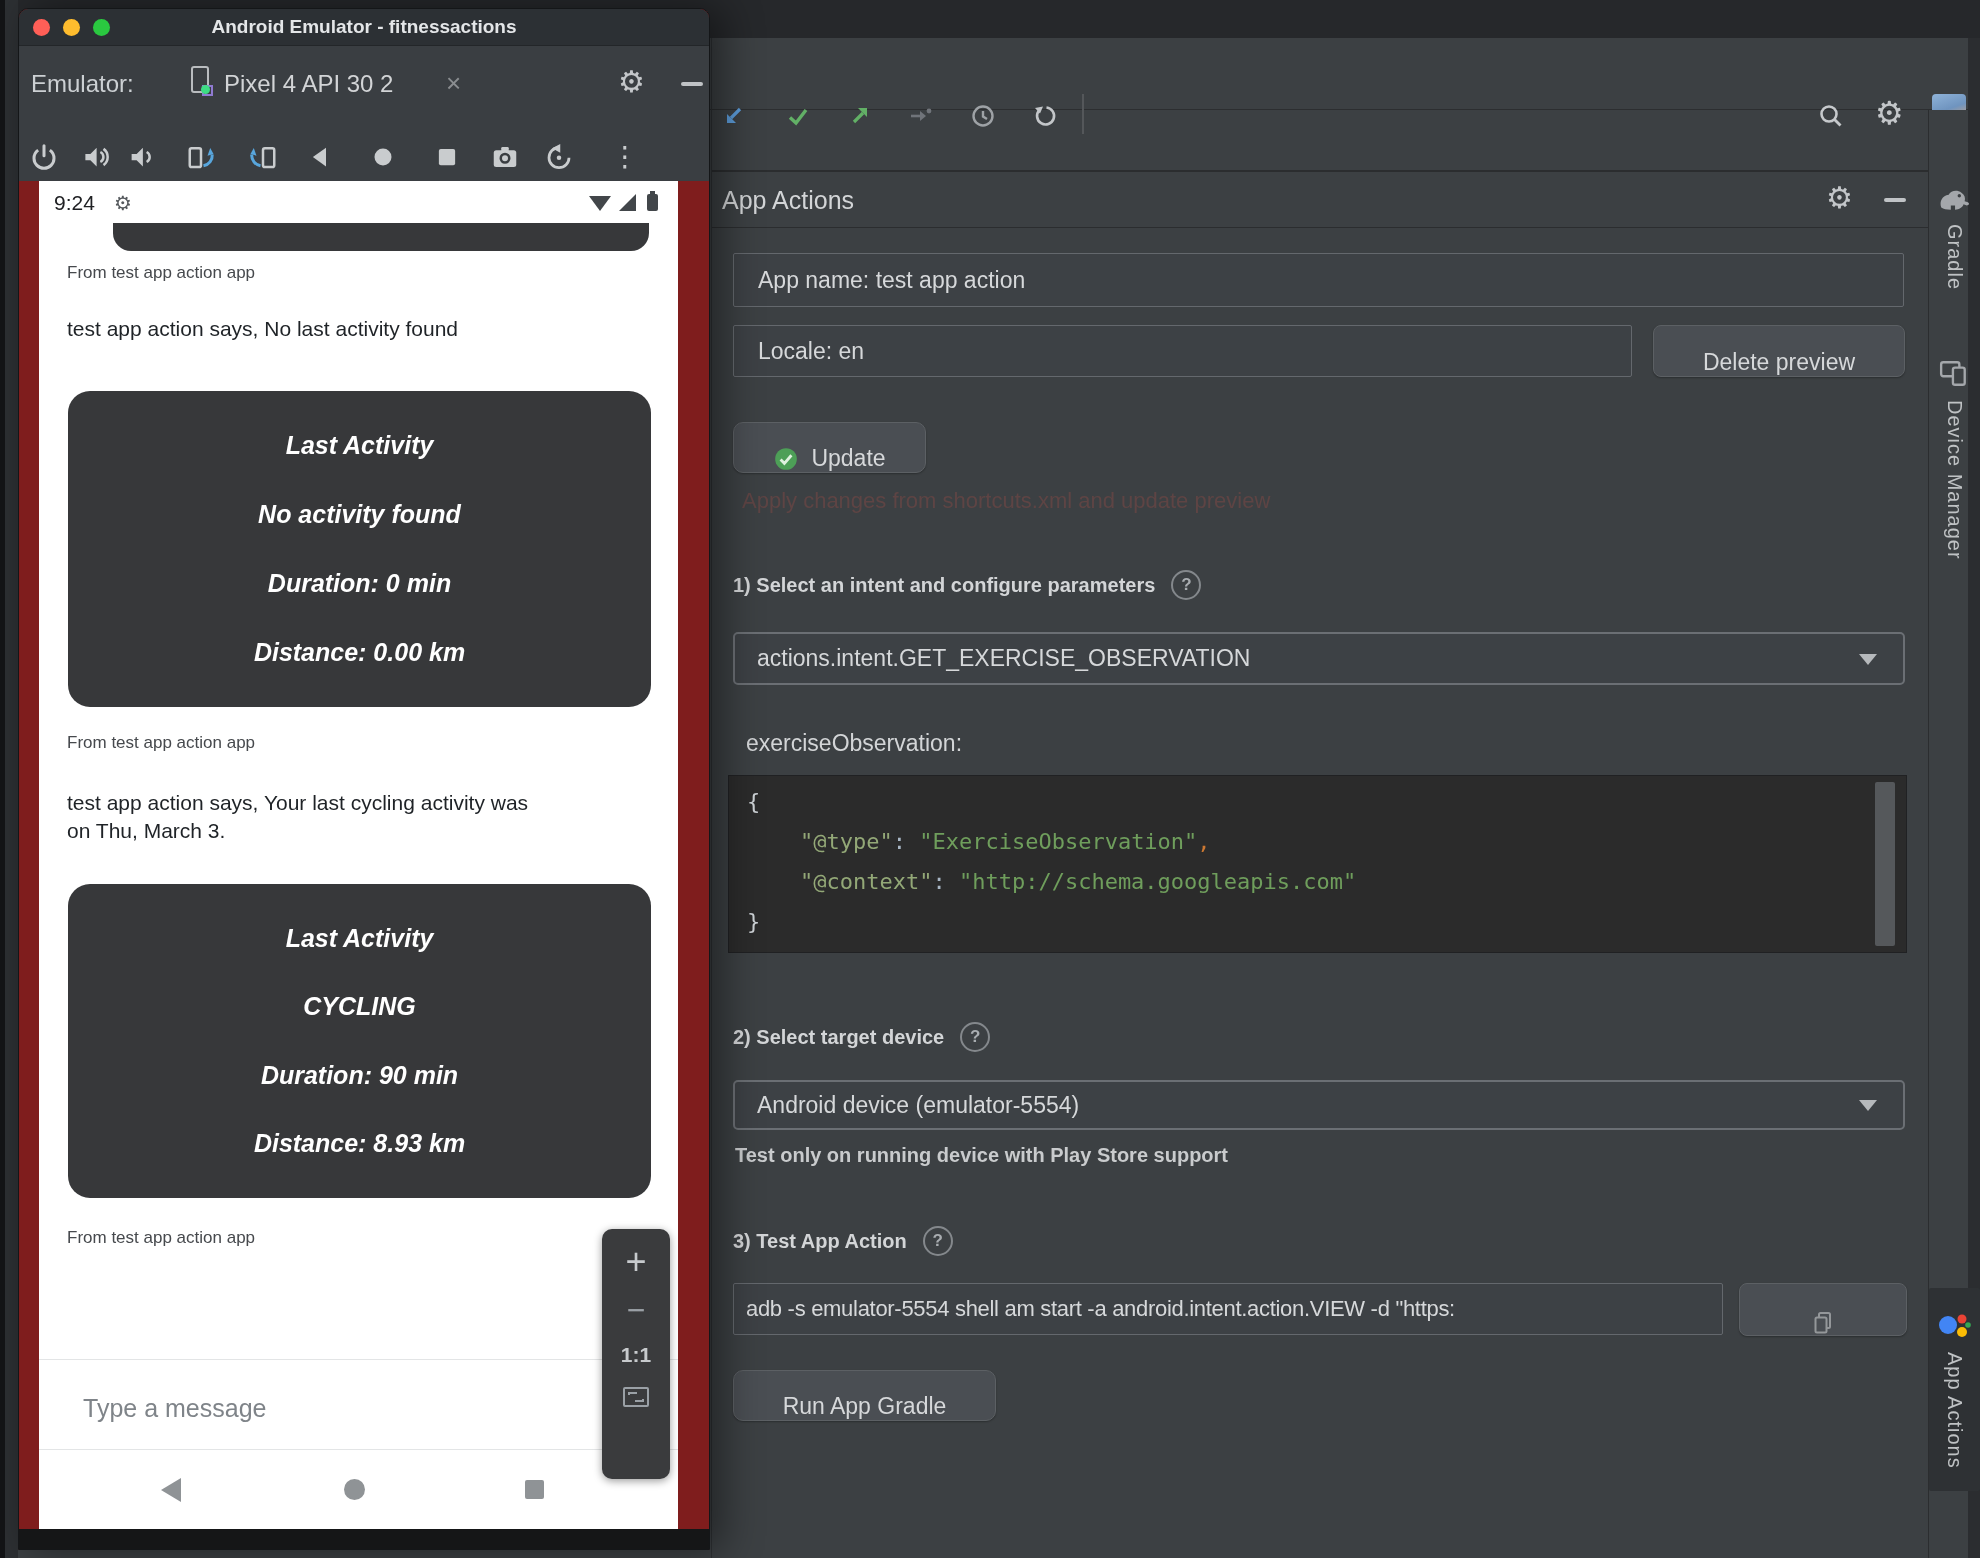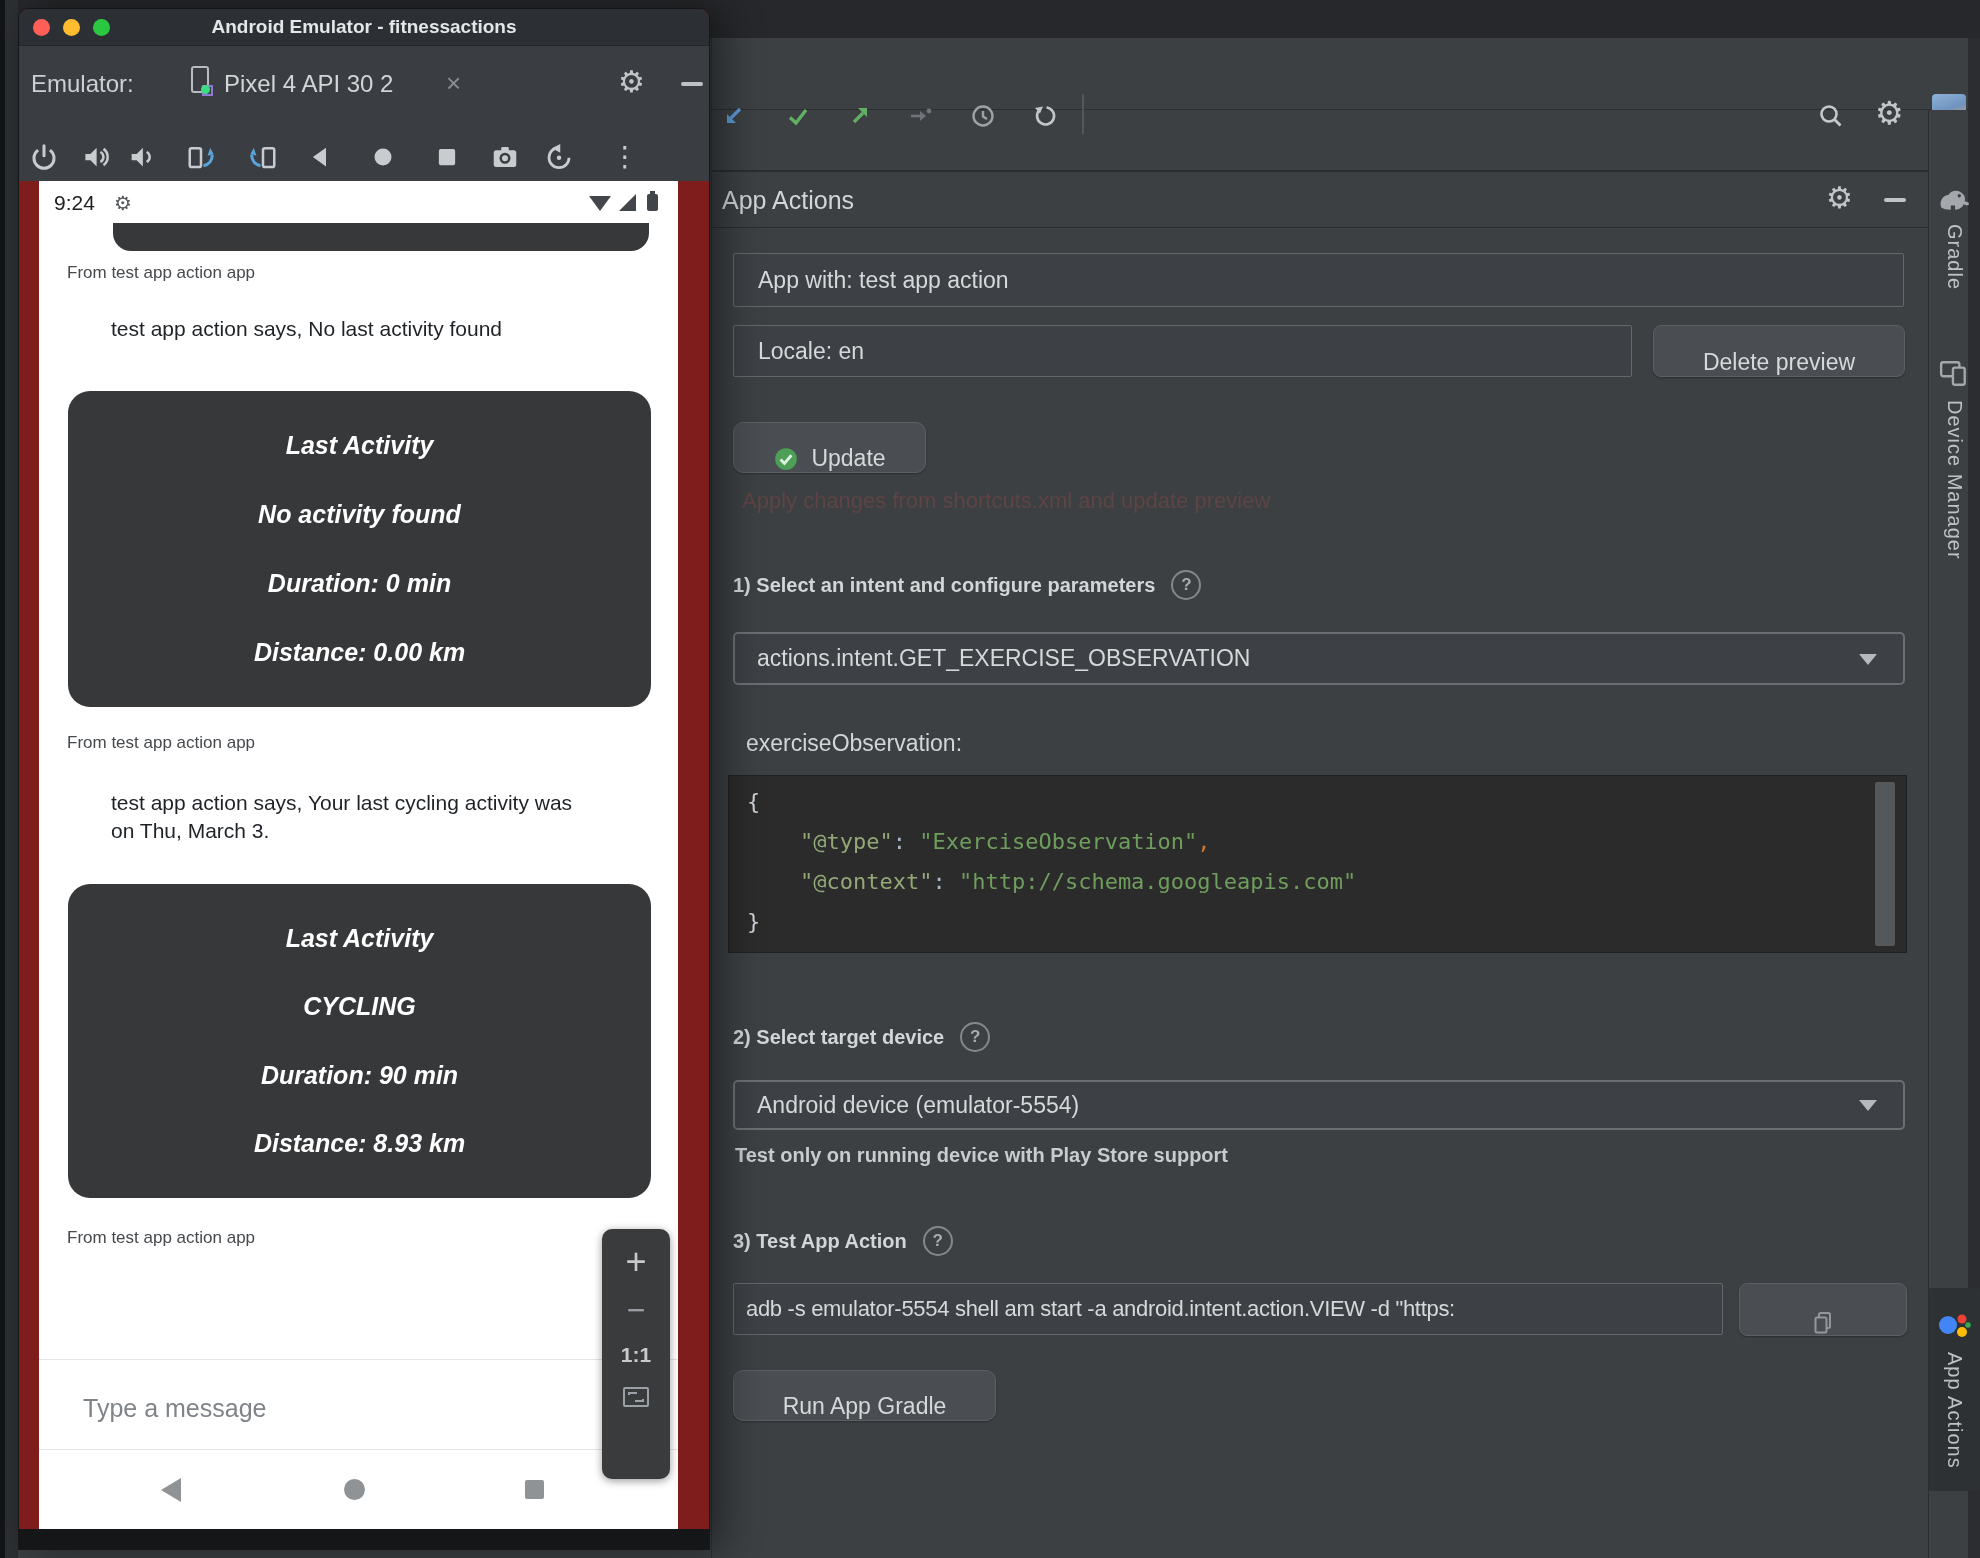--- a/index.html
+++ b/index.html
@@ -71,21 +71,21 @@
 
   .phone-screen { position:absolute; left:20px; top:172px; width:639px; height:1348px; background:#ffffff; overflow:hidden; }
   .status-time { position:absolute; left:15px; top:10px; font-size:21px; color:#202124; font-weight:500; }
   .status-gear { position:absolute; left:75px; top:10px; font-size:20px; color:#55595d; font-family:"DejaVu Sans", sans-serif; }
   .wifi-tri { position:absolute; left:550px; top:15px; width:0; height:0; border-left:11px solid transparent; border-right:11px solid transparent; border-top:15px solid #42464a; }
   .sig-tri { position:absolute; left:580px; top:13px; width:0; height:0; border-left:17px solid transparent; border-bottom:17px solid #42464a; }
   .batt { position:absolute; left:608px; top:13px; width:11px; height:17px; background:#42464a; border-radius:2px; }
   .batt::before { content:""; position:absolute; left:3px; top:-3px; width:5px; height:3px; background:#42464a; }
   .scrolled-card-bottom { position:absolute; left:74px; top:42px; width:536px; height:28px; background:#37383a; border-radius:0 0 18px 18px; }
   .sender { position:absolute; left:28px; font-size:17px; color:#46494d; }
-  .msg { position:absolute; left:28px; font-size:21px; color:#1f2327; line-height:28px;margin-left:44px; }
+  .msg { position:absolute; left:28px; font-size:21px; color:#1f2327; line-height:28px; }
   .fit-card { position:absolute; left:29px; width:583px; background:#37383a; border-radius:22px;
               display:flex; flex-direction:column; justify-content:space-evenly; align-items:center;
               color:#ffffff; font-weight:bold; font-style:italic; font-size:25px; }
   .divider { position:absolute; left:0; width:639px; height:1px; background:#e3e5e6; }
   .composer { position:absolute; left:44px; top:1205px; width:400px; height:44px; border:none; outline:none; font-size:25px; color:#1f2327; font-family:"Liberation Sans", sans-serif; background:transparent; }
   .composer::placeholder { color:#7f8489; }
   .nav-back { position:absolute; left:122px; top:1297px; width:0; height:0; border-top:12px solid transparent; border-bottom:12px solid transparent; border-right:20px solid #8f9396; }
   .nav-home { position:absolute; left:305px; top:1298px; width:21px; height:21px; border-radius:50%; background:#8f9396; }
   .nav-recents { position:absolute; left:486px; top:1299px; width:19px; height:19px; border-radius:2px; background:#8f9396; }
   .zoom-panel { position:absolute; left:563px; top:1048px; width:68px; height:250px; background:#3a3b3d; border-radius:10px;
@@ -141,21 +141,21 @@
 
   <div class="panel-vline"></div>
 
   <div class="panel-header">
     <div class="panel-title">App Actions</div>
     <div class="abs gear-glyph" style="left:1114px; top:8px; font-size:30px;">⚙</div>
     <div class="dash" style="left:1172px; top:26px;"></div>
   </div>
 
   <div class="sfield" style="left:733px; top:253px; width:1171px; height:54px;">
-    <span>App with: test app action</span>
+    <span>App name: test app action</span>
   </div>
   <div class="sfield" style="left:733px; top:325px; width:899px; height:52px;">
     <span>Locale: en</span>
   </div>
   <div class="sbtn" style="left:1653px; top:325px; width:252px; height:52px;">
     <span>Delete preview</span>
   </div>
 
   <div class="sbtn" style="left:733px; top:422px; width:193px; height:51px; border-radius:10px;">
     <svg width="26" height="26" viewBox="0 0 24 24">

